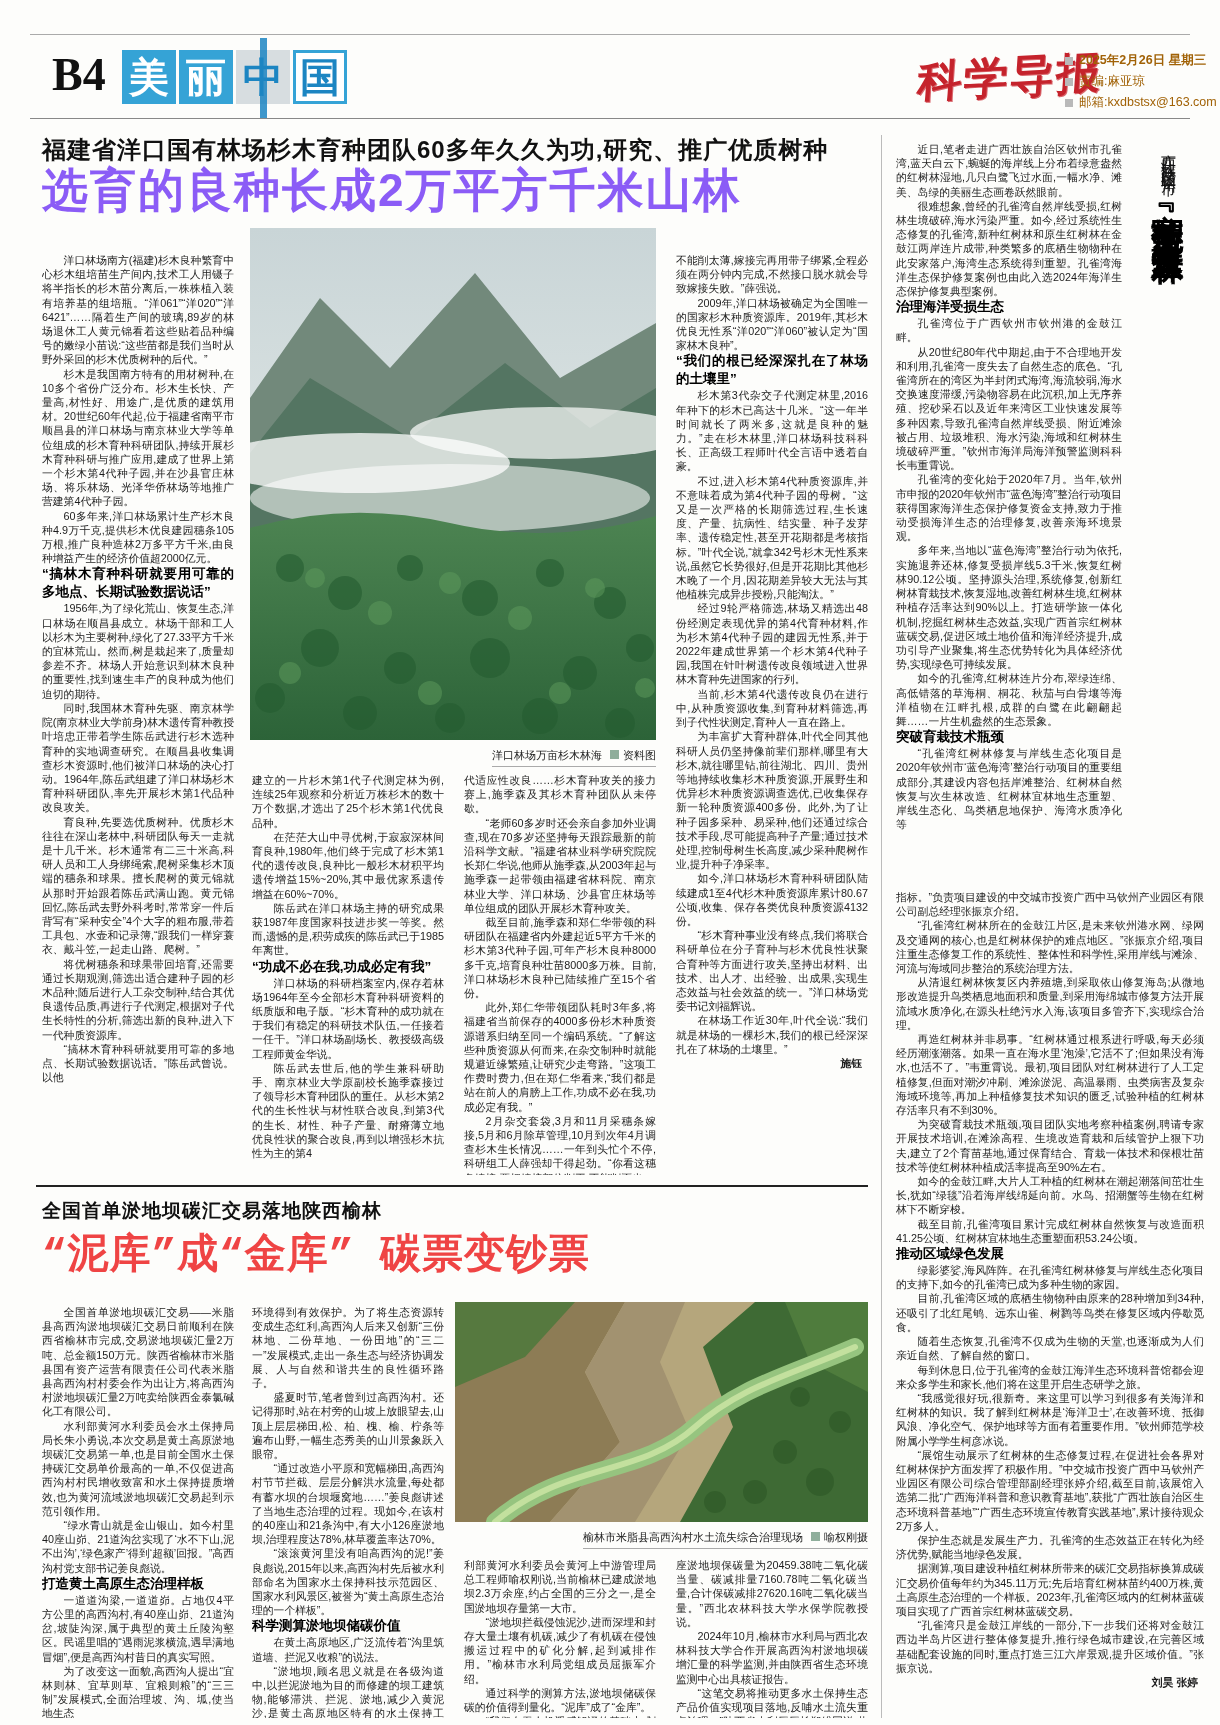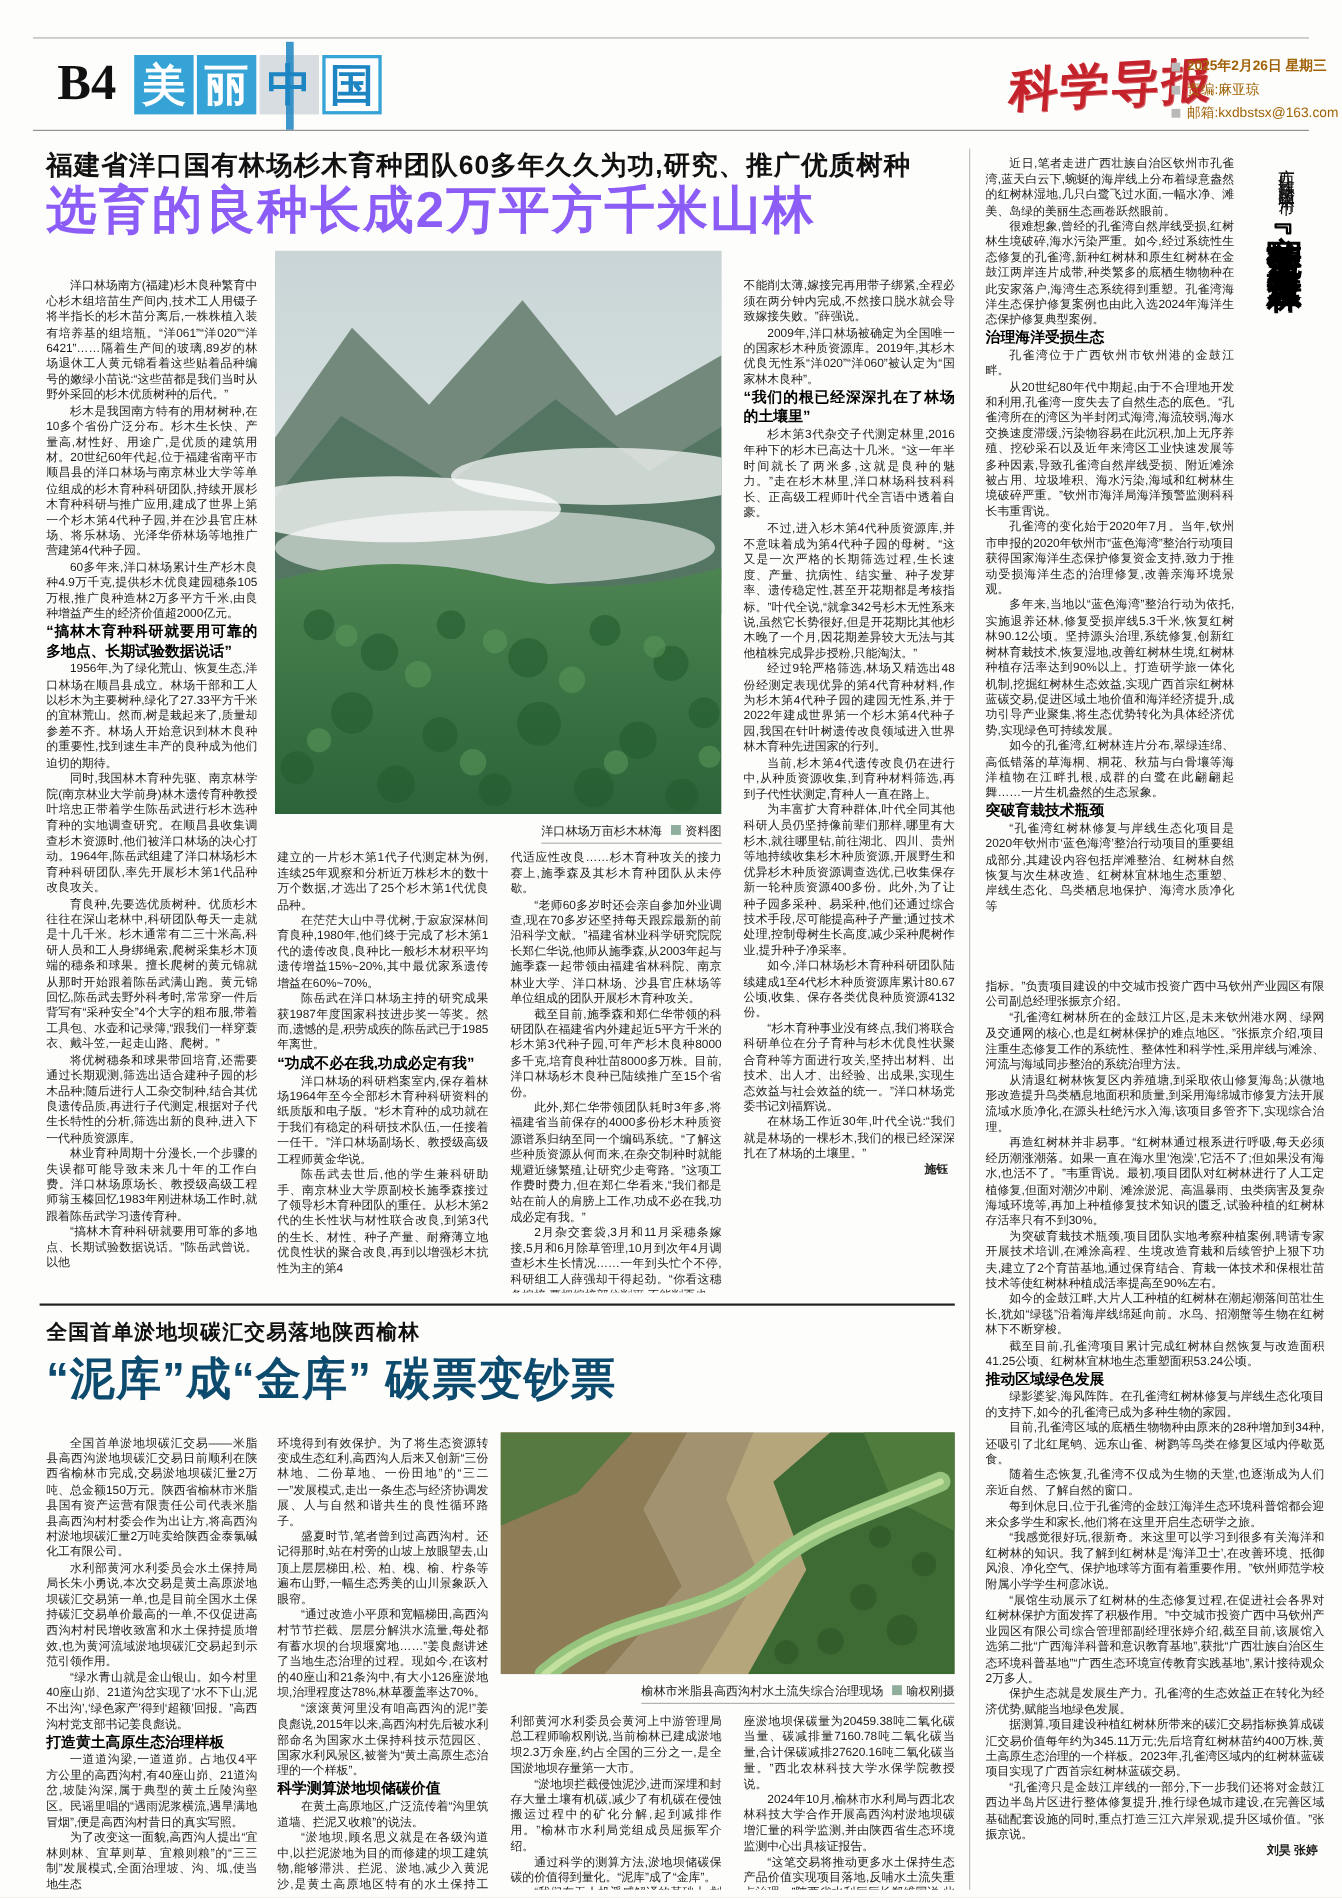--- a/index.html
+++ b/index.html
@@ -16,21 +16,21 @@
   .logo .tile.alt::after{content:"";position:absolute;left:24px;top:-12px;width:7px;height:80px;background:#1c85c2;opacity:.85;}
   .logo .tile.outline{background:#fff;color:#1c85c2;border:3px solid #35a3d6;width:48px;height:48px;}
   .masthead{font-family:"Liberation Serif","DejaVu Serif",serif;font-weight:900;font-size:44px;color:#c5232c;
       transform:skew(-7deg) rotate(-3deg);letter-spacing:2px;text-shadow:1px 1px 0 #d9666c;}
   .hinfo{font-size:12.5px;line-height:21px;color:#a16207;}
   .hinfo .row{display:flex;align-items:center;gap:6px;}
   .sq{display:inline-block;width:8px;height:8px;background:#b9b9b9;}
   
   .kicker{font-size:24px;font-weight:600;letter-spacing:1px;color:#111;}
   .headline1{font-size:46px;font-weight:900;letter-spacing:2px;color:#8b5cf6;white-space:nowrap;}
-  .headline2{font-family:Liberation Sans, sans-serif;font-size:41px;font-weight:900;letter-spacing:1px;color:#0c4a6e;white-space:nowrap;}
+  .headline2{font-family:Liberation Mono, monospace;font-size:41px;font-weight:900;letter-spacing:1px;color:#ef4444;white-space:nowrap;}
   .col{position:absolute;text-align:justify;overflow:hidden;font-size:10.8px;line-height:14.2px;color:#1c1c1c;}
   .col p{margin:0;}
   .para{text-indent:2em;}
   .para.cont{text-indent:0;}
   .colhead{font-weight:bold;font-size:13.5px;line-height:18px;margin:9px 0 7px;text-indent:0;color:#000;}
   .byline{text-align:right;font-weight:bold;margin-top:4px;padding-right:6px;}
   .caption{position:absolute;font-size:11px;color:#222;text-align:right;}
   .caption .cap-inner{display:inline-block;border-bottom:1px solid #aaa;padding-bottom:3px;}
   .caption .csq{display:inline-block;width:9px;height:9px;background:#8fae9b;margin:0 4px 0 8px;}
   .photo{position:absolute;overflow:hidden;background:#cfd8d2;}
@@ -130,21 +130,20 @@
 
   <div class="col" style="left:42px;top:253px;width:192px;height:922px;">
       <p class="para">洋口林场南方(福建)杉木良种繁育中心杉木组培苗生产间内,技术工人用镊子将半指长的杉木苗分离后,一株株植入装有培养基的组培瓶。“洋061”“洋020”“洋6421”……隔着生产间的玻璃,89岁的林场退休工人黄元锦看着这些贴着品种编号的嫩绿小苗说:“这些苗都是我们当时从野外采回的杉木优质树种的后代。”</p>
       <p class="para">杉木是我国南方特有的用材树种,在10多个省份广泛分布。杉木生长快、产量高,材性好、用途广,是优质的建筑用材。20世纪60年代起,位于福建省南平市顺昌县的洋口林场与南京林业大学等单位组成的杉木育种科研团队,持续开展杉木育种科研与推广应用,建成了世界上第一个杉木第4代种子园,并在沙县官庄林场、将乐林场、光泽华侨林场等地推广营建第4代种子园。</p>
       <p class="para">60多年来,洋口林场累计生产杉木良种4.9万千克,提供杉木优良建园穗条105万根,推广良种造林2万多平方千米,由良种增益产生的经济价值超2000亿元。</p>
       <p class="colhead">“搞林木育种科研就要用可靠的多地点、长期试验数据说话”</p>
       <p class="para">1956年,为了绿化荒山、恢复生态,洋口林场在顺昌县成立。林场干部和工人以杉木为主要树种,绿化了27.33平方千米的宜林荒山。然而,树是栽起来了,质量却参差不齐。林场人开始意识到林木良种的重要性,找到速生丰产的良种成为他们迫切的期待。</p>
       <p class="para">同时,我国林木育种先驱、南京林学院(南京林业大学前身)林木遗传育种教授叶培忠正带着学生陈岳武进行杉木选种育种的实地调查研究。在顺昌县收集调查杉木资源时,他们被洋口林场的决心打动。1964年,陈岳武组建了洋口林场杉木育种科研团队,率先开展杉木第1代品种改良攻关。</p>
       <p class="para">育良种,先要选优质树种。优质杉木往往在深山老林中,科研团队每天一走就是十几千米。杉木通常有二三十米高,科研人员和工人身绑绳索,爬树采集杉木顶端的穗条和球果。擅长爬树的黄元锦就从那时开始跟着陈岳武满山跑。黄元锦回忆,陈岳武去野外科考时,常常穿一件后背写有“采种安全”4个大字的粗布服,带着工具包、水壶和记录簿,“跟我们一样穿蓑衣、戴斗笠,一起走山路、爬树。”</p>
       <p class="para">将优树穗条和球果带回培育,还需要通过长期观测,筛选出适合建种子园的杉木品种;随后进行人工杂交制种,结合其优良遗传品质,再进行子代测定,根据对子代生长特性的分析,筛选出新的良种,进入下一代种质资源库。</p>
-      <p class="para">林业育种周期十分漫长,一个步骤的失误都可能导致未来几十年的工作白费。洋口林场原场长、教授级高级工程师翁玉榛回忆1983年刚进林场工作时,就跟着陈岳武学习遗传育种。</p>
       <p class="para">“搞林木育种科研就要用可靠的多地点、长期试验数据说话。”陈岳武曾说。以他</p>
     </div>
   <div class="col" style="left:252px;top:773px;width:192px;height:402px;">
       <p class="para cont">建立的一片杉木第1代子代测定林为例,连续25年观察和分析近万株杉木的数十万个数据,才选出了25个杉木第1代优良品种。</p>
       <p class="para">在茫茫大山中寻优树,于寂寂深林间育良种,1980年,他们终于完成了杉木第1代的遗传改良,良种比一般杉木材积平均遗传增益15%~20%,其中最优家系遗传增益在60%~70%。</p>
       <p class="para">陈岳武在洋口林场主持的研究成果获1987年度国家科技进步奖一等奖。然而,遗憾的是,积劳成疾的陈岳武已于1985年离世。</p>
       <p class="colhead">“功成不必在我,功成必定有我”</p>
       <p class="para">洋口林场的科研档案室内,保存着林场1964年至今全部杉木育种科研资料的纸质版和电子版。“杉木育种的成功就在于我们有稳定的科研技术队伍,一任接着一任干。”洋口林场副场长、教授级高级工程师黄金华说。</p>
       <p class="para">陈岳武去世后,他的学生兼科研助手、南京林业大学原副校长施季森接过了领导杉木育种团队的重任。从杉木第2代的生长性状与材性联合改良,到第3代的生长、材性、种子产量、耐瘠薄立地优良性状的聚合改良,再到以增强杉木抗性为主的第4</p>
     </div>

